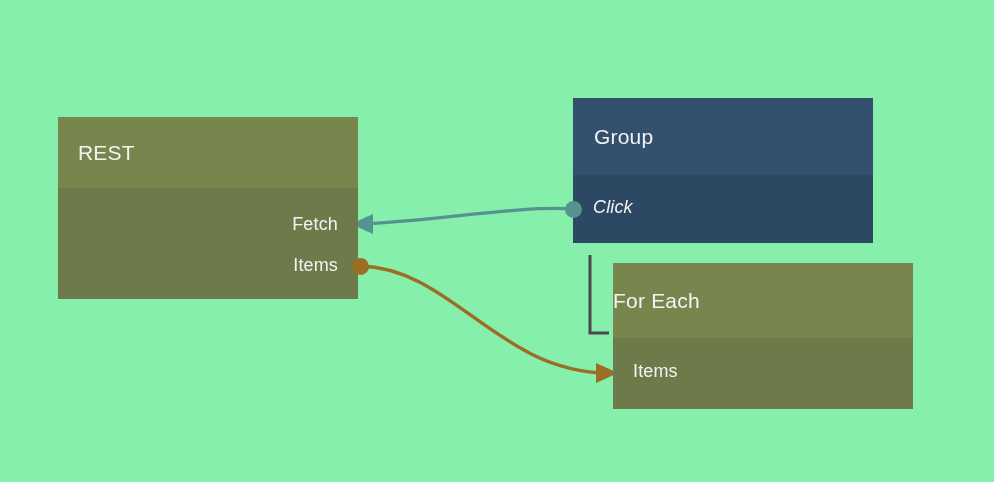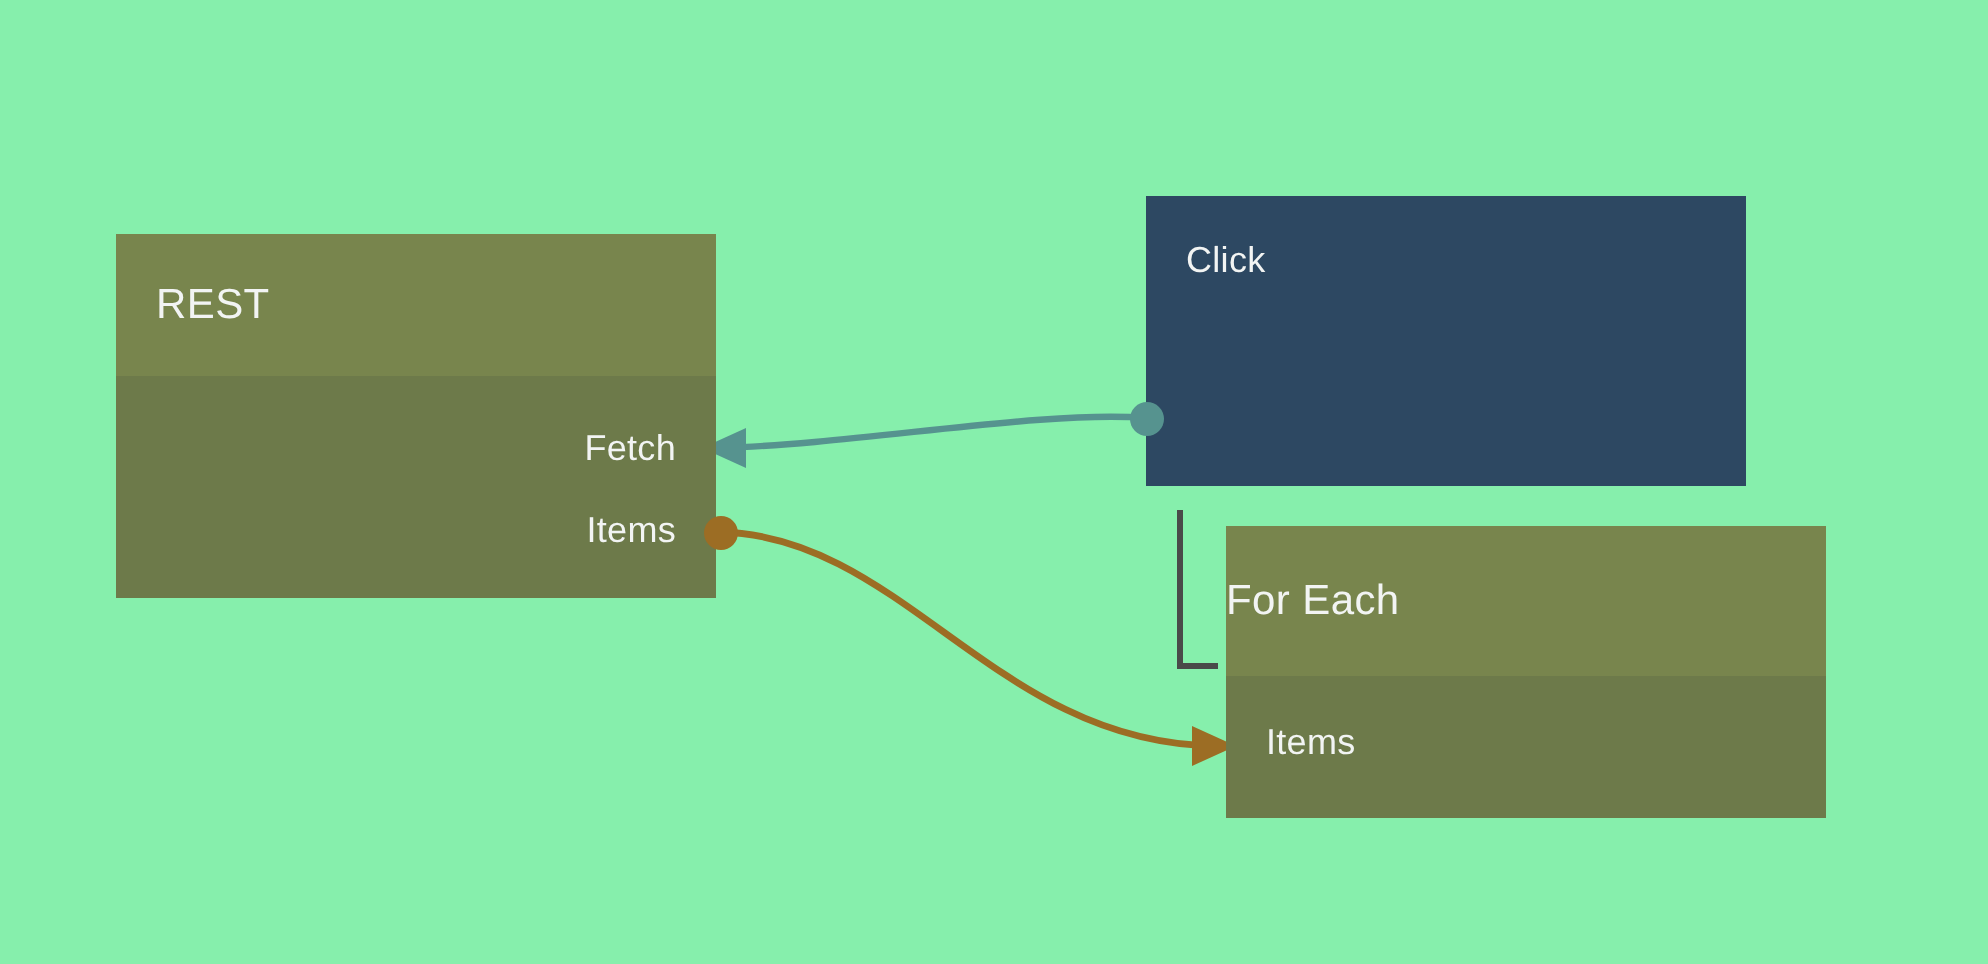--- a/index.html
+++ b/index.html
@@ -83,21 +83,21 @@
   #node-rest .port-items { top: 64px; }
 
   
   #node-group {
     left: 573px; top: 98px; width: 300px; height: 145px;
   }
   #node-group .node-header {
     height: 77px; background: #33506e; padding-left: 21px;
   }
   #node-group .node-body { background: #2d4862; }
-  #node-group .port-click { top: 19px; }
+  #node-group .port-click { top: 19px; font-style: italic; }
 
   
   #node-foreach {
     left: 613px; top: 263px; width: 300px; height: 146px;
   }
   #node-foreach .node-header {
     height: 75px; background: #78854d;  align-items: center;
   }
   #node-foreach .node-body { background: #6d7a4a; }
   #node-foreach .port-items { top: 20px; }
@@ -144,20 +144,23 @@
       <div class="port-row out port-fetch">
         <span class="port-label">Fetch</span>
       </div>
       <div class="port-row out port-items">
         <span class="port-label">Items</span>
       </div>
     </div>
   </div>
 
   <div class="node" id="node-group">
+    <div class="node-header">
+      <span class="node-title">Group</span>
+    </div>
     <div class="node-body">
       <div class="port-row in port-click">
         <span class="port-label">Click</span>
       </div>
     </div>
   </div>
 
   <div class="node" id="node-foreach">
     <div class="node-header">
       <span class="node-title">For Each</span>

